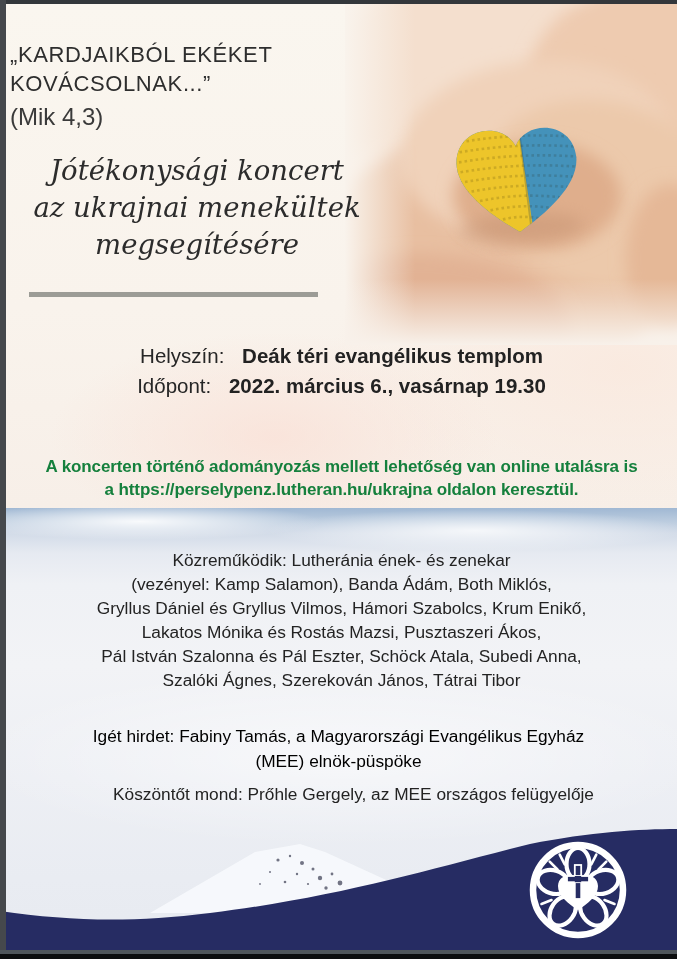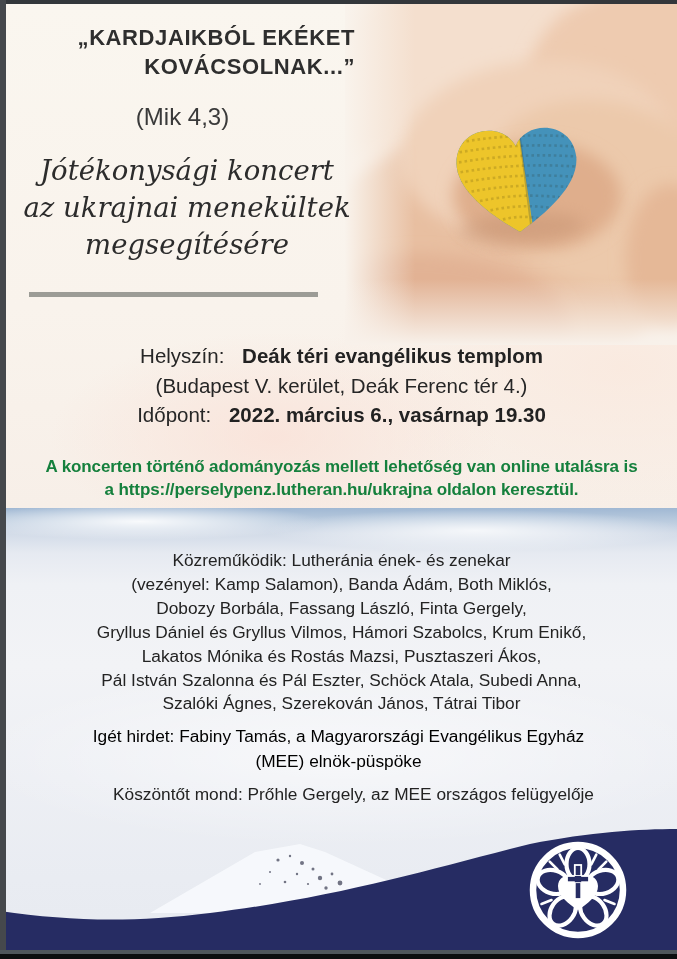--- a/index.html
+++ b/index.html
@@ -28,30 +28,30 @@
     background:
       radial-gradient(ellipse 260px 26px at 20% 3%, rgba(255,255,255,.9) 0%, rgba(255,255,255,0) 70%),
       radial-gradient(ellipse 300px 30px at 70% 5%, rgba(255,255,255,.8) 0%, rgba(255,255,255,0) 70%),
       radial-gradient(ellipse 500px 120px at 50% 55%, rgba(255,255,255,.55) 0%, rgba(255,255,255,0) 75%),
       linear-gradient(180deg,#a0b8d3 0%, #b7c9dd 2.5%, #d2dbe8 5.5%, #e6eaf1 10%, #eff1f5 17%, #f2f3f6 35%, #edeff4 60%, #e9ecf2 82%, #e7eaf0 100%);
   }
   .mountain { position:absolute; left:150px; top:838px; z-index:1; }
 
   
   .headline {
-    position:absolute; left:10px; top:23px; width:345px; z-index:5;
-    text-align:right; font-weight:bold; font-size:22px; line-height:29px;
+    position:absolute; left:10px; top:40px; width:345px; z-index:5;
+    text-align:left; font-weight:normal; font-size:22px; line-height:29px;
     letter-spacing:0.6px; color:#2e2e2e;
   }
   .verse {
     position:absolute; left:10px; top:103px; width:345px; z-index:5;
-    text-align:center; font-size:24px; color:#3a3a3a;
+    text-align:left; font-size:24px; color:#3a3a3a;
   }
   .subtitle {
-    position:absolute; left:22px; top:152px; width:330px; z-index:5;
+    position:absolute; left:32px; top:152px; width:330px; z-index:5;
     text-align:center; font-family:"DejaVu Serif", serif; font-style:italic;
     font-size:27.5px; line-height:37px; color:#2c2c2c;
   }
   .divider { position:absolute; left:29px; top:292px; width:289px; height:5px; background:#9c9c96; z-index:5; }
 
   .event-block {
     position:absolute; left:6px; top:341px; width:671px; z-index:5;
     text-align:center; font-size:20.5px; line-height:29.5px; color:#262626;
   }
   .event-block b { font-weight:bold; color:#222; }
@@ -166,36 +166,34 @@
   <div class="headline">„KARDJAIKBÓL EKÉKET KOVÁCSOLNAK...”</div>
   <div class="verse">(Mik 4,3)</div>
   <div class="subtitle">Jótékonysági koncert az ukrajnai menekültek megsegítésére</div>
   <div class="divider"></div>
 
   <div class="event-block">
     <div>
       <span class="lbl">Helyszín:</span>
       <b>Deák téri evangélikus templom</b>
     </div>
-    <div>(Budapest V. kerület, Deák Ferenc tér 4.)</div>
     <div>
       <span class="lbl">Időpont:</span>
       <b>2022. március 6., vasárnap 19.30</b>
     </div>
   </div>
 
   <div class="donation">
     <div>A koncerten történő adományozás mellett lehetőség van online utalásra is</div>
     <div>a https://perselypenz.lutheran.hu/ukrajna oldalon keresztül.</div>
   </div>
 
   <div class="performers">
     <div>Közreműködik: Lutheránia ének- és zenekar</div>
     <div>(vezényel: Kamp Salamon), Banda Ádám, Both Miklós,</div>
-    <div>Dobozy Borbála, Fassang László, Finta Gergely,</div>
     <div>Gryllus Dániel és Gryllus Vilmos, Hámori Szabolcs, Krum Enikő,</div>
     <div>Lakatos Mónika és Rostás Mazsi, Pusztaszeri Ákos,</div>
     <div>Pál István Szalonna és Pál Eszter, Schöck Atala, Subedi Anna,</div>
     <div>Szalóki Ágnes, Szerekován János, Tátrai Tibor</div>
   </div>
 
   <div class="preacher">Igét hirdet: Fabiny Tamás, a Magyarországi Evangélikus Egyház (MEE) elnök-püspöke</div>
   <div class="greeting">Köszöntőt mond: Prőhle Gergely, az MEE országos felügyelője</div>
 
   <svg class="wave" viewBox="0 0 677 126" preserveAspectRatio="none">

